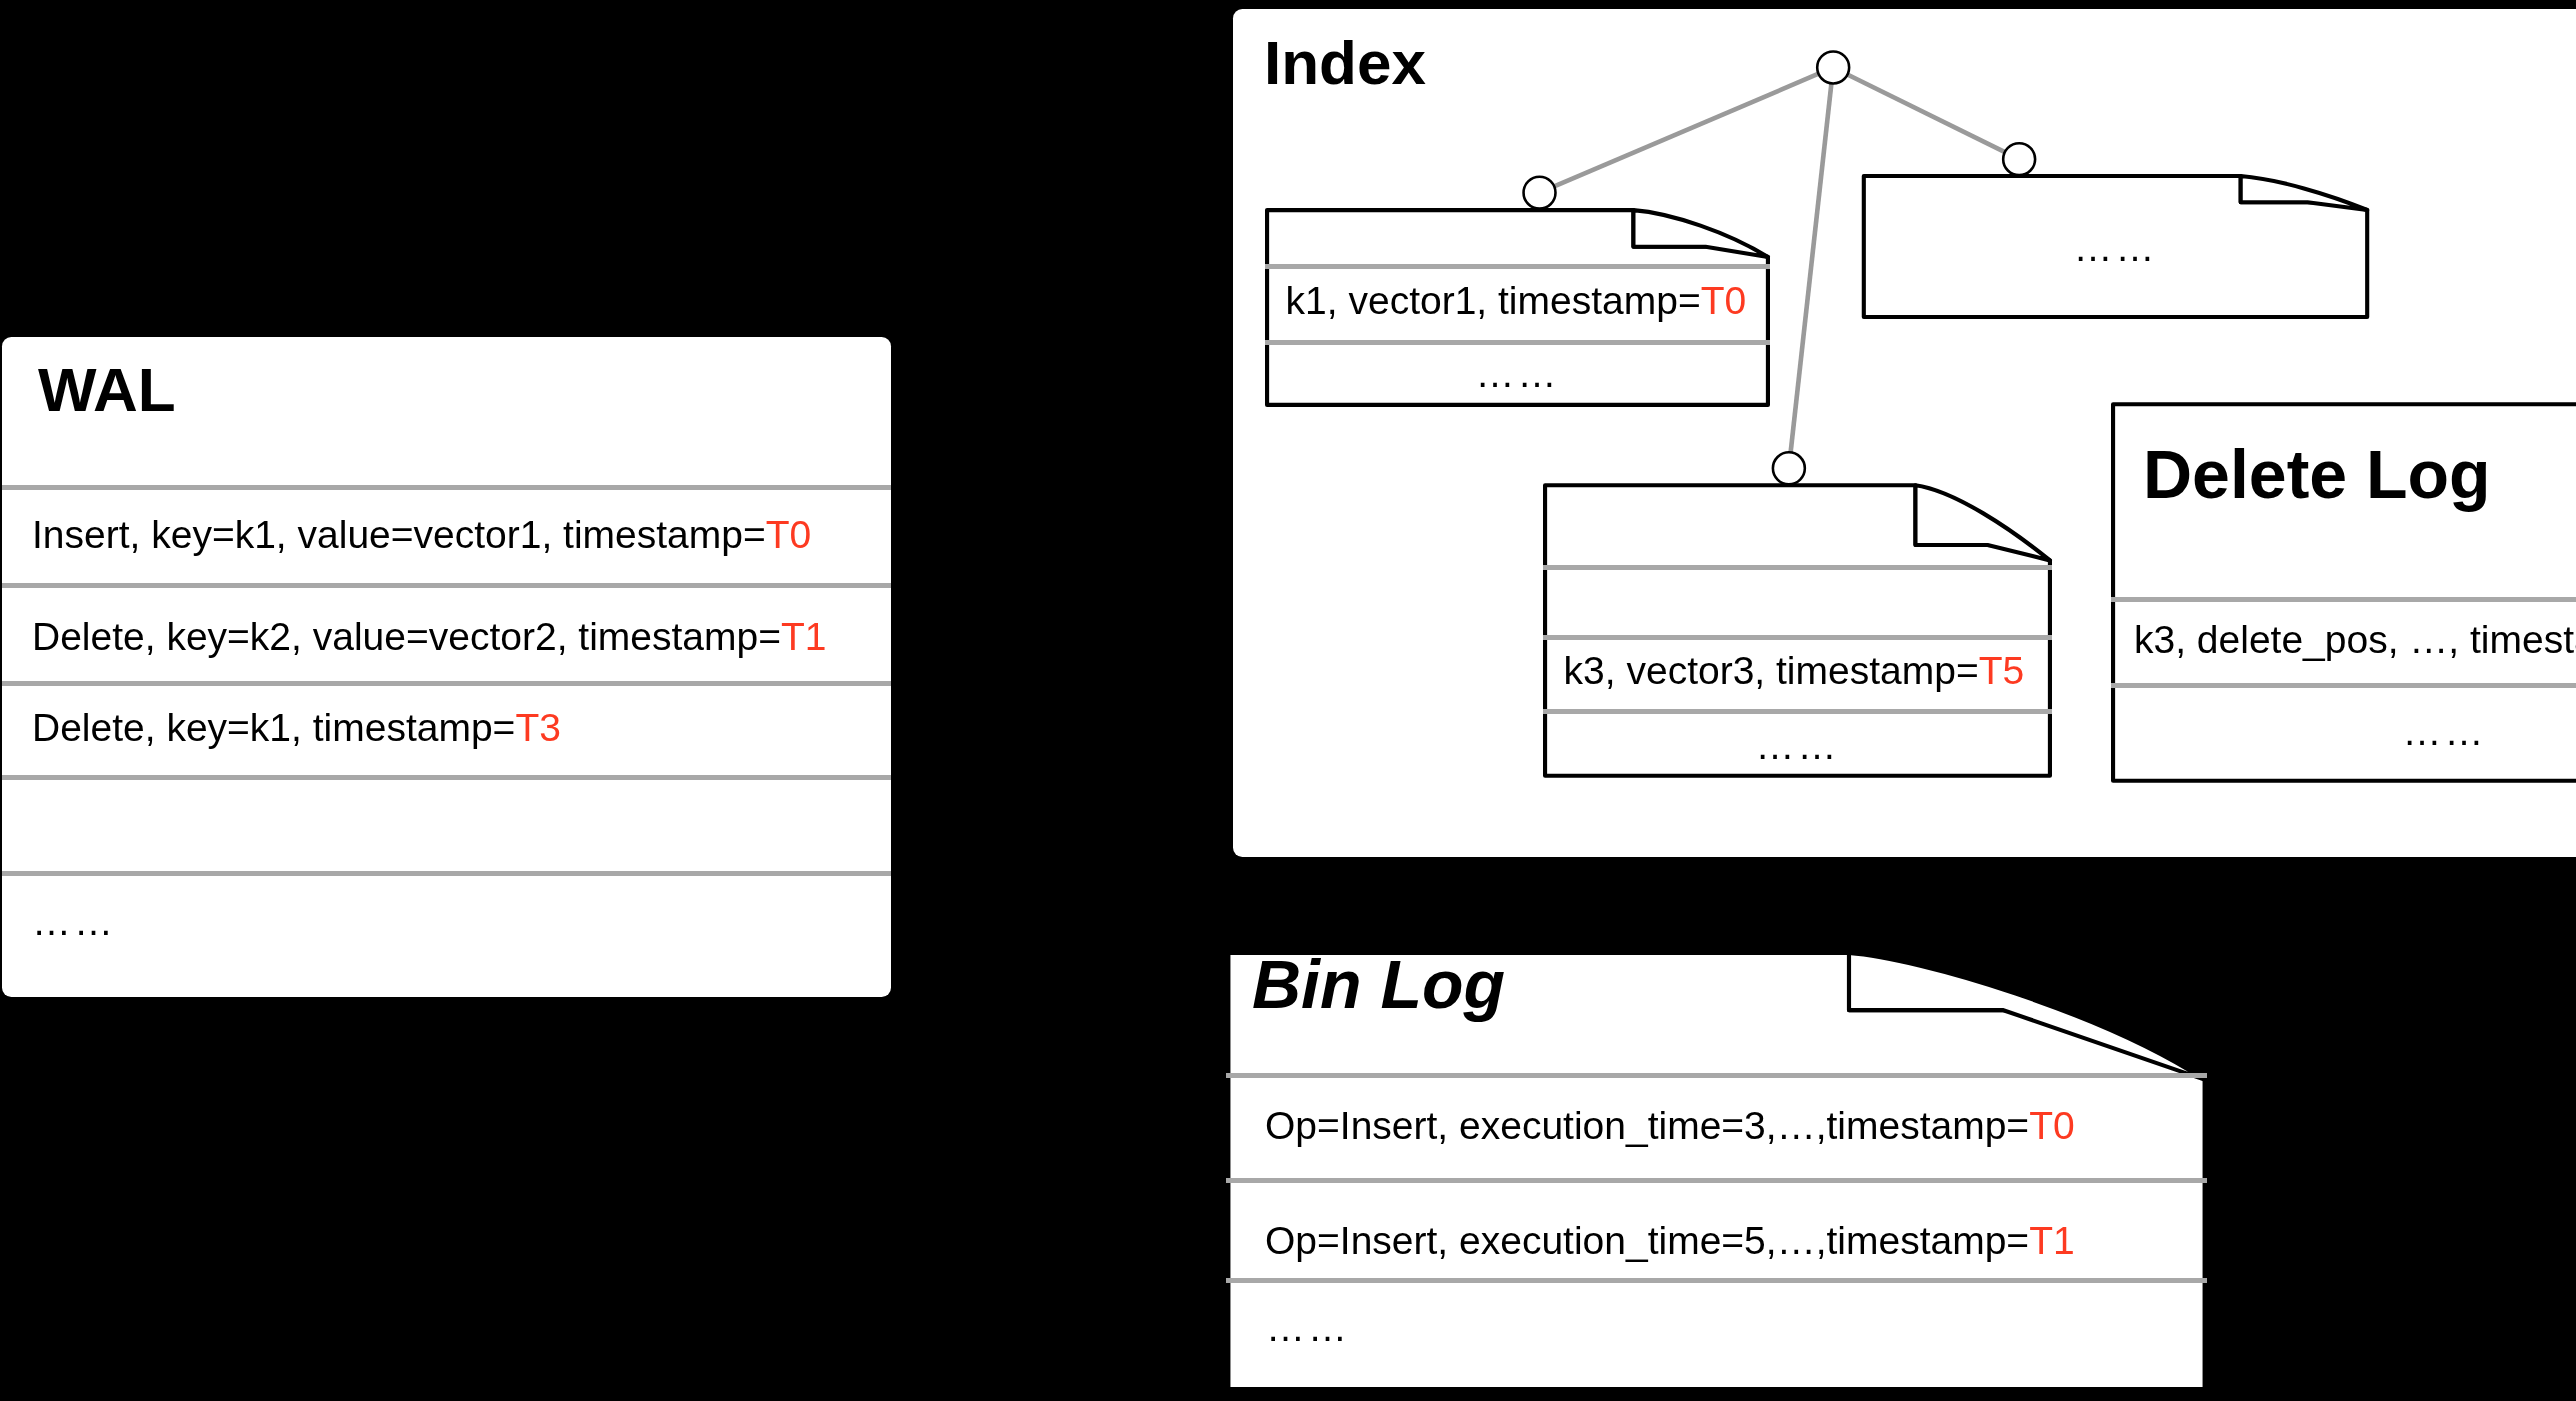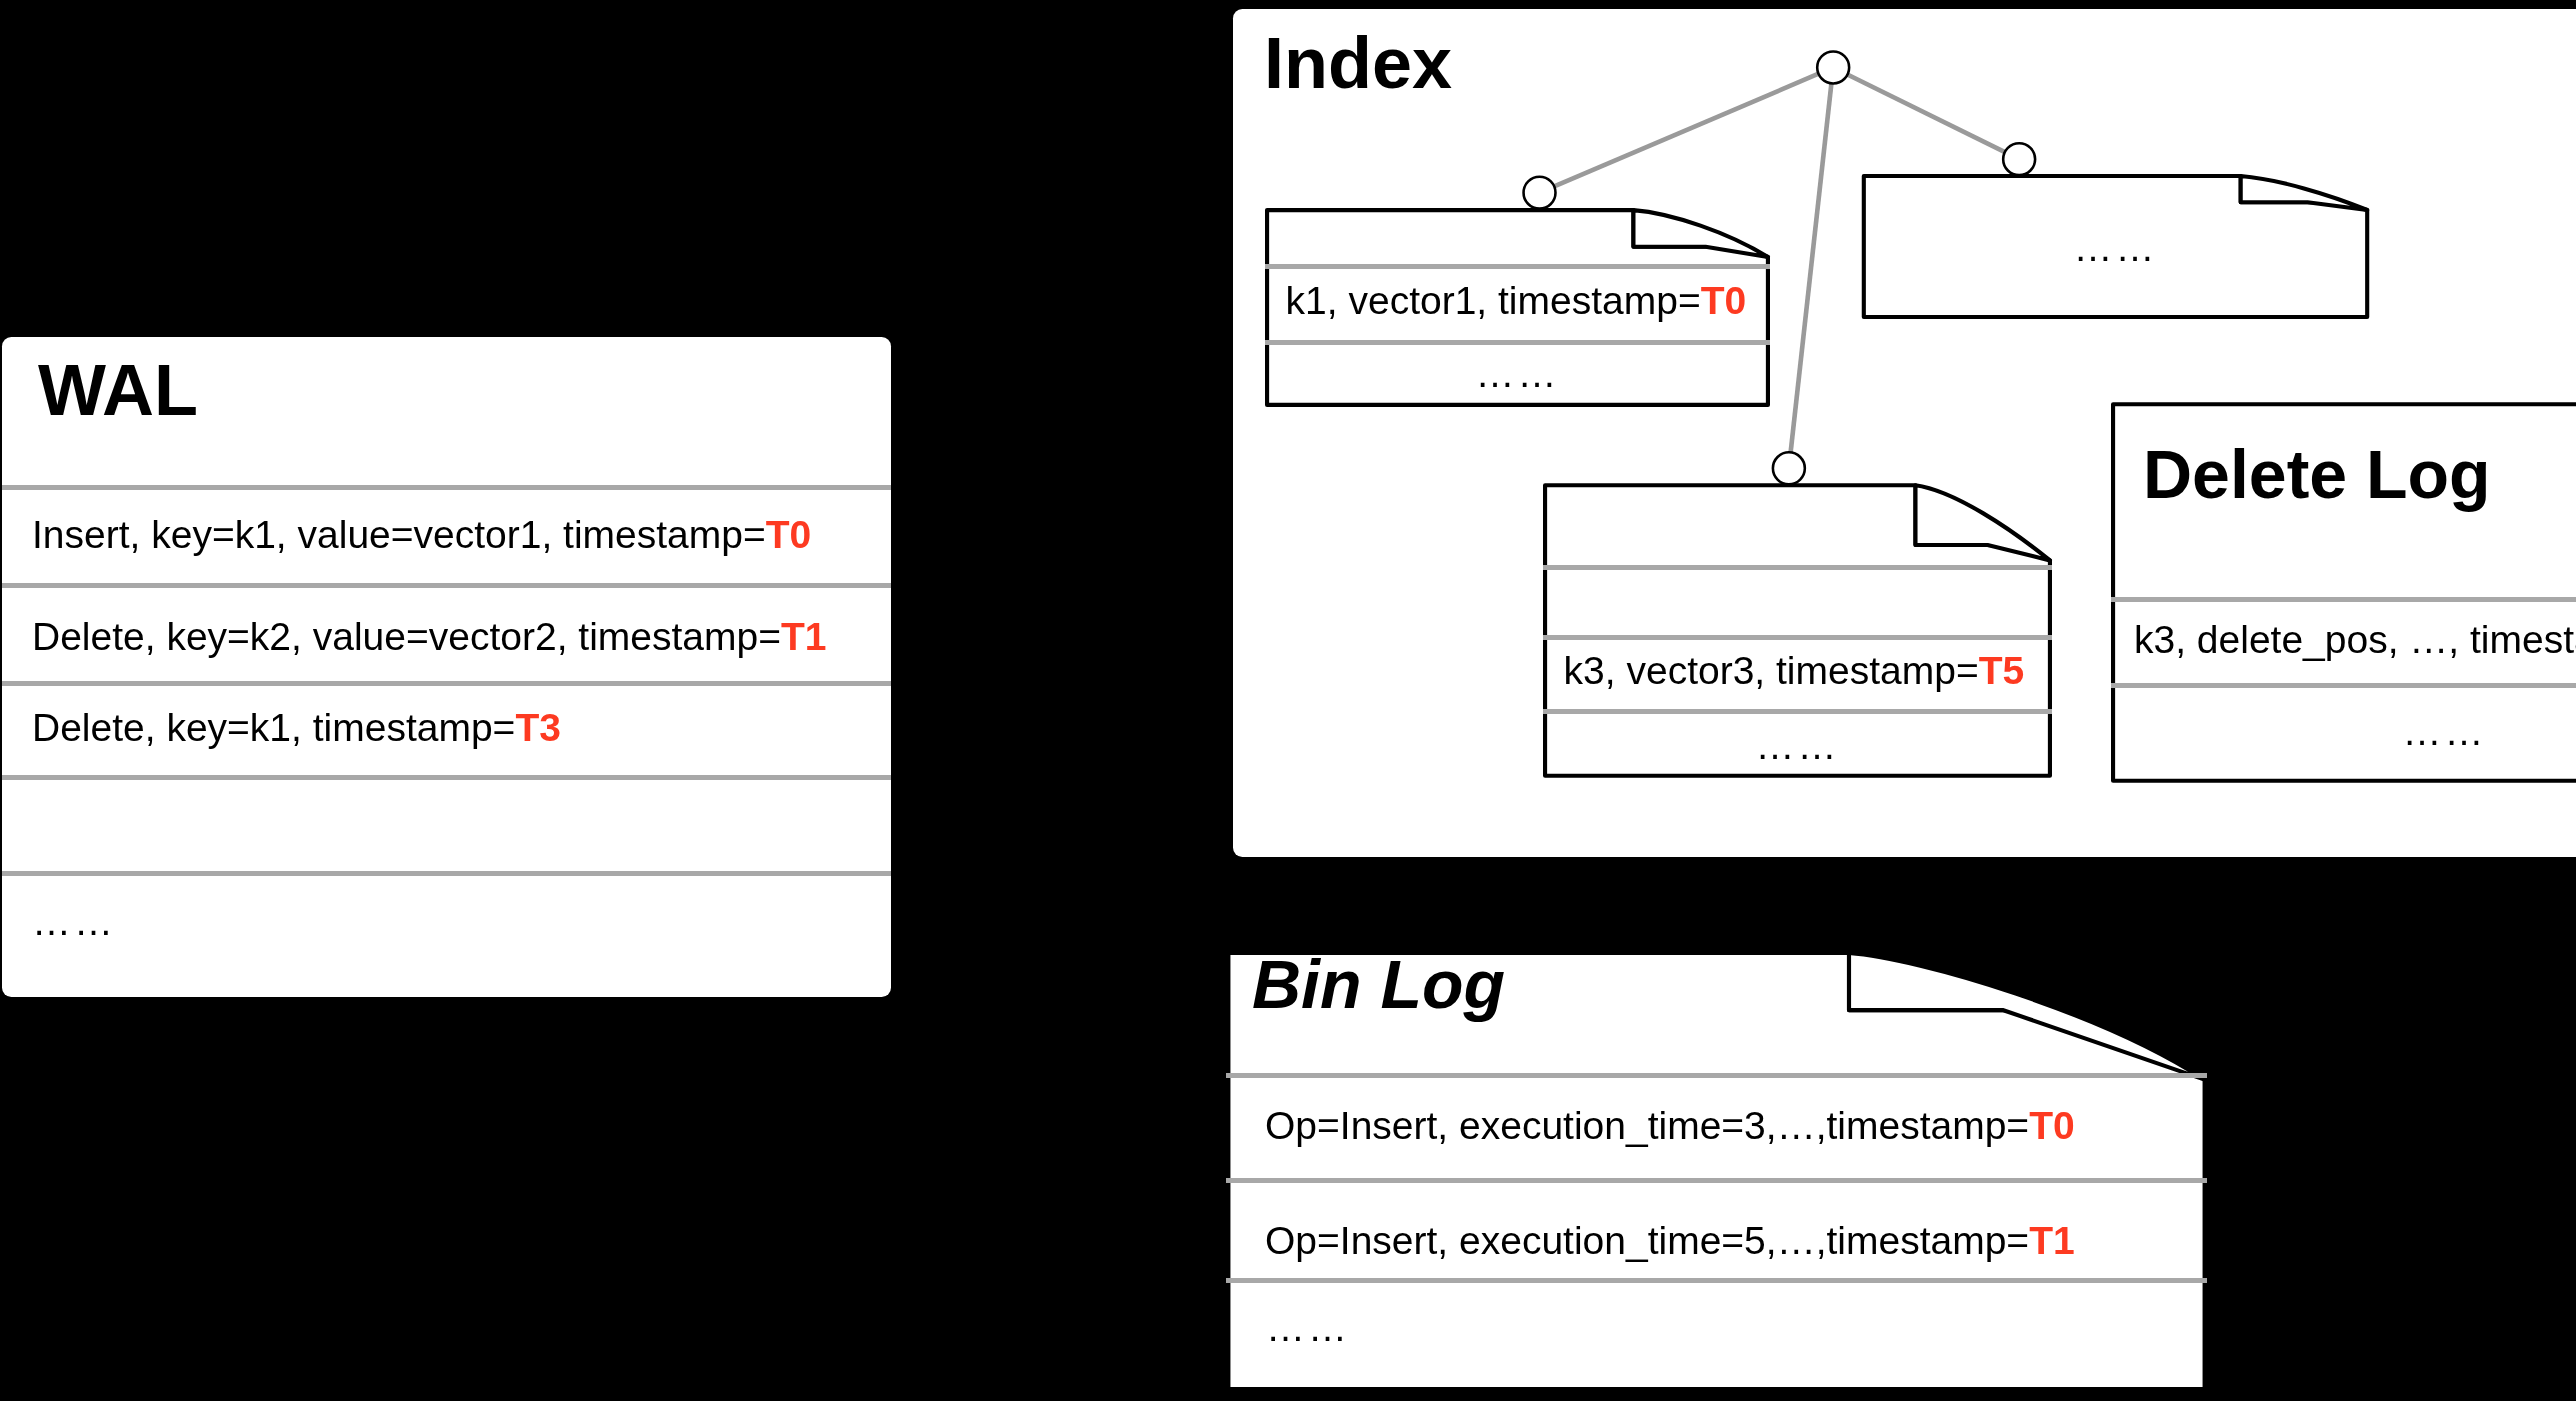--- a/index.html
+++ b/index.html
@@ -7,25 +7,25 @@
     --accent:#fd3a21; --ink:#000000;
   }
   html,body{margin:0;padding:0;background:var(--bg);}
   #canvas{
     position:relative; width:2817px; height:1402px; overflow:hidden;
     background:var(--bg);
     font-family:"Liberation Sans","DejaVu Sans",sans-serif;
     color:var(--ink);
   }
   .panel{position:absolute; background:var(--panel); border-radius:9.3px;}
-  .title{position:absolute; font-weight:bold; font-size:72px; line-height:68px; white-space:nowrap;}
+  .title{position:absolute; font-weight:bold; font-size:62px; line-height:68px; white-space:nowrap;}
   .title.small{font-size:68px; line-height:64px;}
   .sep{position:absolute; left:0; right:0; height:4.6px; background:var(--sep);}
   .row{position:absolute; font-size:39px; line-height:46px; white-space:nowrap; color:var(--ink);}
-  .row .ts{font-weight:bold; color:var(--accent);}
+  .row .ts{font-weight:normal; color:var(--accent);}
   .dots{position:absolute; left:0; right:0; font-size:39px; line-height:46px; text-align:center; color:var(--ink); letter-spacing:3.1px;}
   .dots.left{text-align:left;}
   .page{position:absolute;}
   .page svg{position:absolute; left:0; top:0; overflow:visible;}
   .layer{position:absolute; left:0; top:0;}
 </style>
 </head>
 <body>
 
 <div id="canvas">

